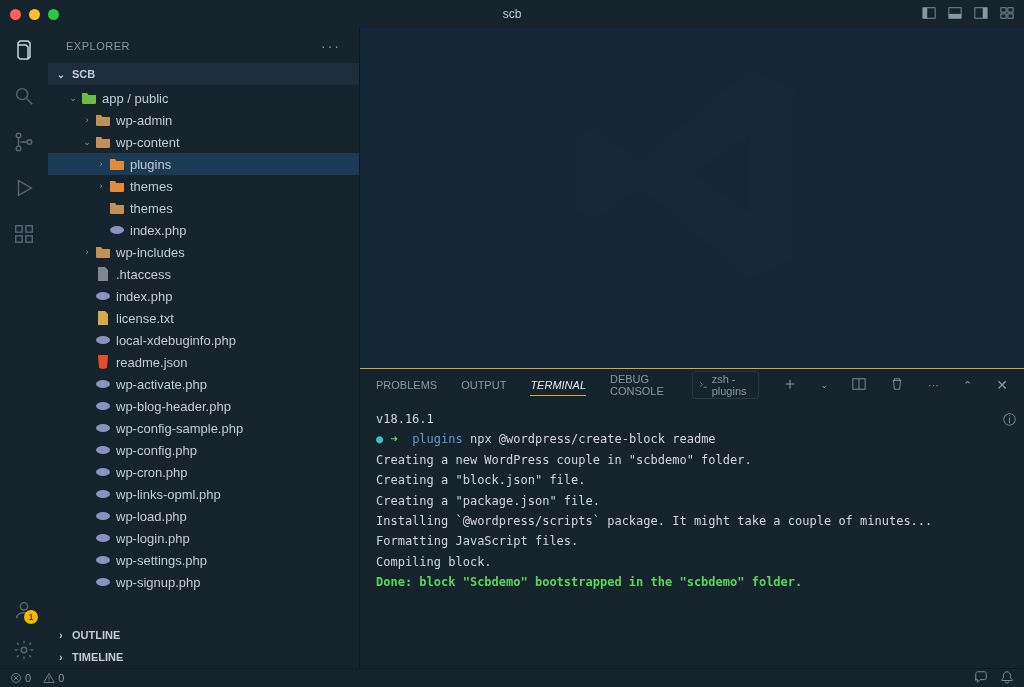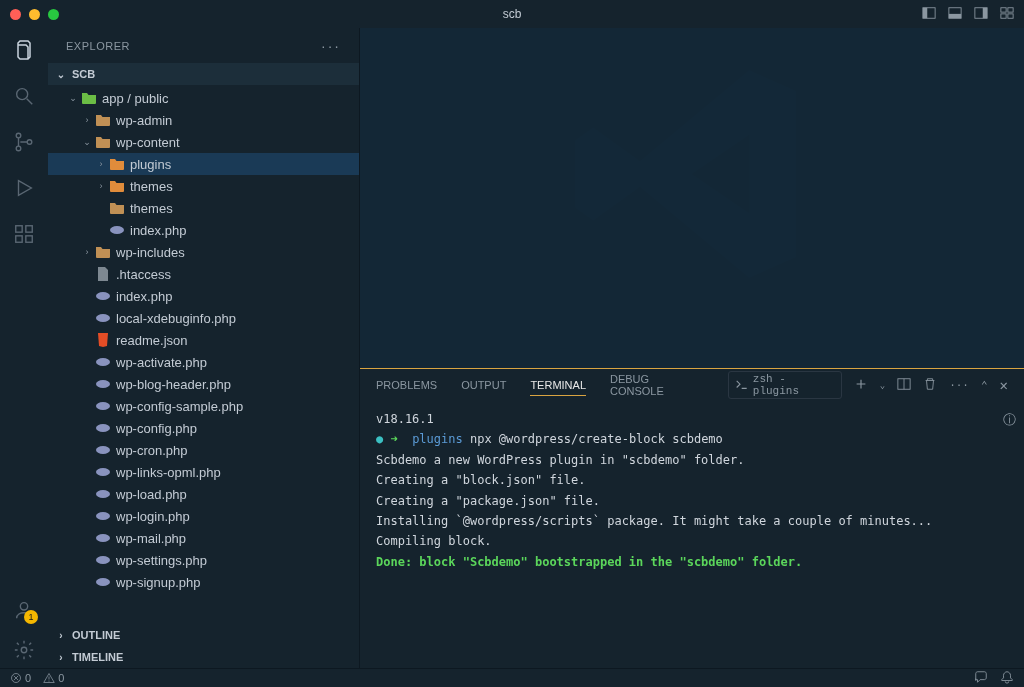--- a/index.html
+++ b/index.html
@@ -38,22 +38,22 @@
 .tree-row .ficon { width: 18px; display: inline-flex; align-items: center; justify-content: center; margin-right: 4px; }
 .tree-row .flabel { white-space: nowrap; }
 
 .editor-area { flex: 1; display: flex; flex-direction: column; background: #132736; }
 .editor-empty { flex: 1; display: flex; align-items: center; justify-content: center; background: #132736; position: relative; }
 .vs-logo { width: 260px; height: 260px; opacity: 0.08; }
 
 .panel { height: 300px; border-top: 1px solid #d9a441; background: #15232d; display: flex; flex-direction: column; margin-top: 48px; }
 .panel-tabs { height: 32px; display: flex; align-items: center; padding: 0 16px; gap: 24px; font-size: 11px; }
 .panel-tab { color: #8b97a1; cursor: pointer; padding: 4px 0; }
-.panel-tab.active { color: #e8e8e8; border-bottom: 1px solid #d9a441; }
-.panel-right { margin-left: auto; display: flex; align-items: center; gap: 12px; color: #8b97a1; font-family: Liberation Mono, monospace; }
+.panel-tab.active { color: #e8e8e8; border-bottom: 1px solid #d9a441; font-style: italic; }
+.panel-right { margin-left: auto; display: flex; align-items: center; gap: 24px; color: #8b97a1; }
 .panel-right svg { width: 14px; height: 14px; }
 .term-label { display: flex; align-items: center; gap: 4px; font-size: 11px; border: 1px solid #2a3642; border-radius: 3px; padding: 1px 6px; }
 
 .terminal { flex: 1; padding: 8px 16px; font-family: "SF Mono", Menlo, Consolas, monospace; font-size: 12px; color: #d0d6dd; line-height: 1.7; overflow: hidden; position: relative; }
 .term-line { white-space: pre; }
 .c-cyan { color: #3bc0c3; }
 .c-green { color: #5bd65b; }
 .c-blue { color: #5b9bd6; }
 .c-bold-green { color: #5bd65b; font-weight: bold; }
 .term-info-icon { position: absolute; right: 8px; top: 8px; color: #8b97a1; font-size: 13px; }
@@ -255,20 +255,30 @@
             <svg width="16" height="12" viewBox="0 0 16 12">
               <ellipse cx="8" cy="6" rx="7" ry="4" fill="#8993be"></ellipse>
             </svg>
           </span>
           <span class="flabel">index.php</span>
         </div>
         <div class="tree-row">
           <span class="indent" style="width:32px"></span>
           <span class="twisty"></span>
           <span class="ficon">
+            <svg width="14" height="16" viewBox="0 0 14 16">
+              <path fill="#d4a94a" d="M2 1h7l3 3v11H2z"></path>
+            </svg>
+          </span>
+          <span class="flabel">license.txt</span>
+        </div>
+        <div class="tree-row">
+          <span class="indent" style="width:32px"></span>
+          <span class="twisty"></span>
+          <span class="ficon">
             <svg width="16" height="12" viewBox="0 0 16 12">
               <ellipse cx="8" cy="6" rx="7" ry="4" fill="#8993be"></ellipse>
             </svg>
           </span>
           <span class="flabel">local-xdebuginfo.php</span>
         </div>
         <div class="tree-row">
           <span class="indent" style="width:32px"></span>
           <span class="twisty"></span>
           <span class="ficon">
@@ -350,30 +360,20 @@
         </div>
         <div class="tree-row">
           <span class="indent" style="width:32px"></span>
           <span class="twisty"></span>
           <span class="ficon">
             <svg width="16" height="12" viewBox="0 0 16 12">
               <ellipse cx="8" cy="6" rx="7" ry="4" fill="#8993be"></ellipse>
             </svg>
           </span>
           <span class="flabel">wp-login.php</span>
-        </div>
-        <div class="tree-row">
-          <span class="indent" style="width:32px"></span>
-          <span class="twisty"></span>
-          <span class="ficon">
-            <svg width="16" height="12" viewBox="0 0 16 12">
-              <ellipse cx="8" cy="6" rx="7" ry="4" fill="#8993be"></ellipse>
-            </svg>
-          </span>
-          <span class="flabel">wp-mail.php</span>
         </div>
         <div class="tree-row">
           <span class="indent" style="width:32px"></span>
           <span class="twisty"></span>
           <span class="ficon">
             <svg width="16" height="12" viewBox="0 0 16 12">
               <ellipse cx="8" cy="6" rx="7" ry="4" fill="#8993be"></ellipse>
             </svg>
           </span>
           <span class="flabel">wp-settings.php</span>
@@ -431,30 +431,31 @@
                 <path d="M3 4h10M5 4V2h6v2M4 4l1 10h6l1-10" fill="none" stroke="currentColor"></path>
               </svg></span>
           <span>···</span>
           <span style="font-size:11px">⌃</span>
           <span style="font-size:14px">✕</span>
         </div>
       </div>
       <div class="terminal" id="terminal">
         <span class="term-info-icon">ⓘ</span>
           <div class="term-line"><span>v18.16.1</span></div>
-          <div class="term-line"><span class="c-cyan">● </span><span class="c-green">➜  </span><span class="c-blue">plugins </span><span>npx @wordpress/create-block scbdemo</span></div>
-          <div class="term-line"><span></span></div>
-          <div class="term-line"><span>Scbdemo a new WordPress plugin in "scbdemo" folder.</span></div>
+          <div class="term-line"><span class="c-cyan">● </span><span class="c-green">➜  </span><span class="c-blue">plugins </span><span>npx @wordpress/create-block readme</span></div>
+          <div class="term-line"><span></span></div>
+          <div class="term-line"><span>Creating a new WordPress couple in "scbdemo" folder.</span></div>
           <div class="term-line"><span></span></div>
           <div class="term-line"><span>Creating a "block.json" file.</span></div>
           <div class="term-line"><span></span></div>
           <div class="term-line"><span>Creating a "package.json" file.</span></div>
           <div class="term-line"><span></span></div>
           <div class="term-line"><span>Installing `@wordpress/scripts` package. It might take a couple of minutes...</span></div>
           <div class="term-line"><span></span></div>
+          <div class="term-line"><span>Formatting JavaScript files.</span></div>
           <div class="term-line"><span></span></div>
           <div class="term-line"><span>Compiling block.</span></div>
           <div class="term-line"><span></span></div>
           <div class="term-line"><span class="c-bold-green">Done: block "Scbdemo" bootstrapped in the "scbdemo" folder.</span></div>
         </div>
     </div>
   </div>
 </div>
 
 <div class="statusbar">

